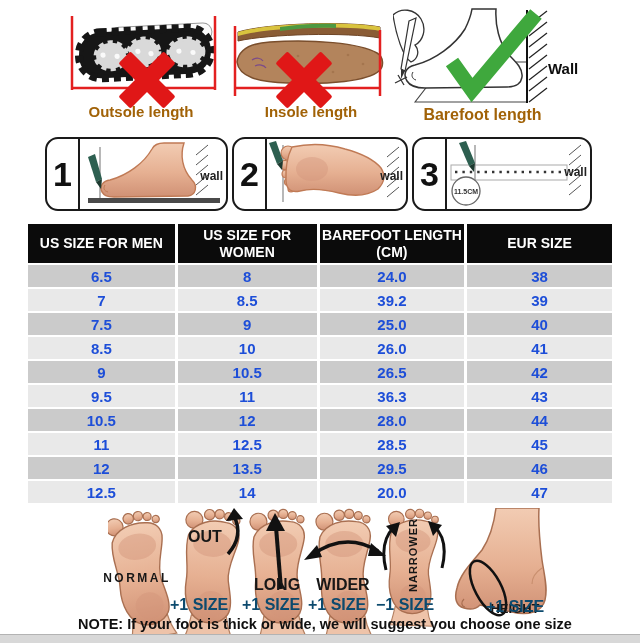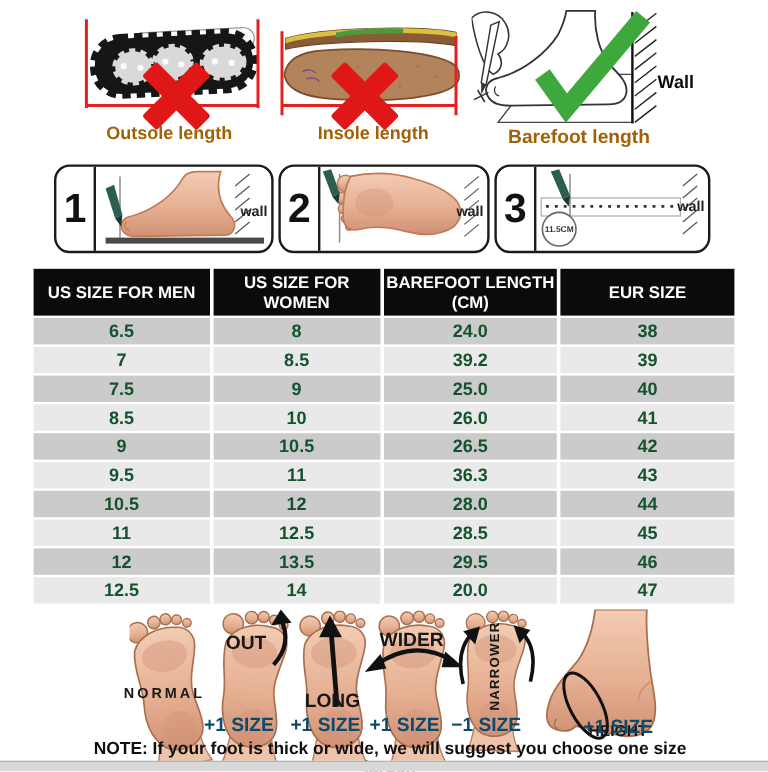--- a/index.html
+++ b/index.html
@@ -11,21 +11,21 @@
   .wall-small{position:absolute;font-weight:bold;font-size:12px;color:#222;}
   .panel{position:absolute;border:2.5px solid #1a1a1a;border-radius:13px;background:#fff;box-sizing:border-box;}
   .panel-number{position:absolute;left:0;top:0;bottom:0;width:31px;display:flex;align-items:center;justify-content:center;
                 font-size:34px;font-weight:900;border-right:2px solid #1a1a1a;}
   .panel-body{position:absolute;left:33px;top:0;right:0;bottom:0;}
   .measure-value{position:absolute;font-size:7px;font-weight:bold;color:#333;text-align:center;}
   
   #size-table{position:absolute;left:25px;top:222px;width:590px;border-collapse:separate;border-spacing:3px 2px;
               table-layout:fixed;background:#fff;}
   #size-table th{background:#0b0b0b;color:#fff;font-weight:bold;font-size:14px;line-height:1.18;height:39px;padding:0 2px;text-align:center;}
-  #size-table td{font-weight:bold;font-size:15px;height:22px;text-align:center;padding:0;color:#14532d;}
+  #size-table td{font-weight:bold;font-size:15px;height:22px;text-align:center;padding:0;color:#1d4ed8;}
   tr.row-dark td{background:#cbcbcb;}
   tr.row-light td{background:#e9e9e9;}
   
   .fit-label{position:absolute;font-weight:bold;font-size:16px;color:#171717;text-align:center;}
   .size-note{position:absolute;font-weight:bold;font-size:16px;color:#0c4a6e;text-align:center;white-space:nowrap;}
   .note-line{position:absolute;left:55px;top:616px;width:540px;text-align:center;font-weight:bold;font-size:14.5px;color:#101010;}
   .bottom-strip{position:absolute;left:0;top:634px;width:640px;height:9px;background:#d8d8d8;border-top:1px solid #b3b3b3;}
 </style>
 </head>
 <body>
@@ -321,21 +321,21 @@
   <svg class="abs" style="left:312px;top:506px" width="70" height="128">
     <g transform="rotate(-2 35 60)">
         <use href="#sole-foot"></use>
       </g>
   </svg>
   <svg class="abs" style="left:304px;top:527px" width="82" height="36">
     <path d="M8,28 Q41,4 74,24" fill="none" stroke="#111" stroke-width="3.5"></path>
     <polygon points="0,33 13,18 18,30" fill="#111"></polygon>
     <polygon points="82,29 67,16 64,29" fill="#111"></polygon>
   </svg>
-  <div class="fit-label" style="left:316px;top:525px;width:54px">WIDER</div>
+  <div class="fit-label" style="left:316px;top:576px;width:54px">WIDER</div>
   <div class="size-note" style="left:308px;top:596px;width:58px">+1 SIZE</div>
 
   <svg class="abs" style="left:382px;top:506px" width="64" height="128">
     <g transform="scale(0.92) rotate(2 35 60)">
         <use href="#sole-foot"></use>
       </g>
   </svg>
   <svg class="abs" style="left:378px;top:514px" width="72" height="62">
     <path d="M8,56 Q1,28 16,13" fill="none" stroke="#111" stroke-width="3"></path>
     <polygon points="22,8 8,12 18,23" fill="#111"></polygon>

